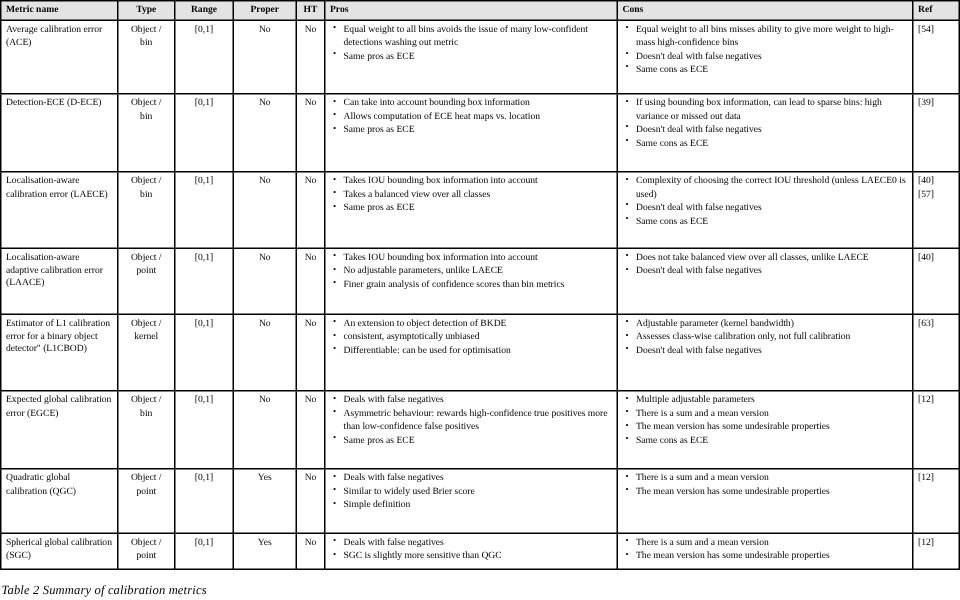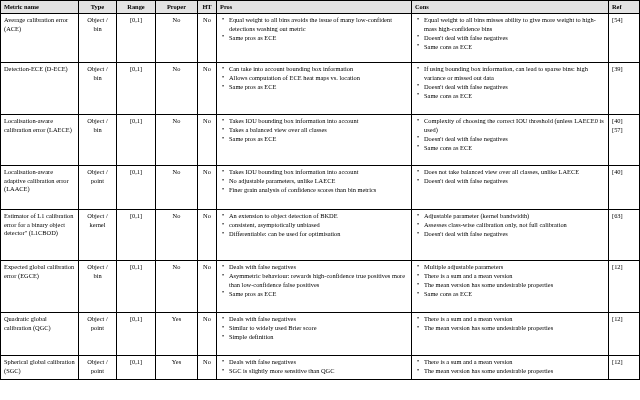--- a/index.html
+++ b/index.html
@@ -268,13 +268,14 @@
           <td>
             <ul class="bullets">
               <li>There is a sum and a mean version</li>
               <li>The mean version has some undesirable properties</li>
             </ul>
           </td>
           <td class="ref">[12]</td>
         </tr>
       </tbody>
   </table>
+  <div class="caption">Table 2 Summary of calibration metrics</div>
 </div>
 
 </body></html>

